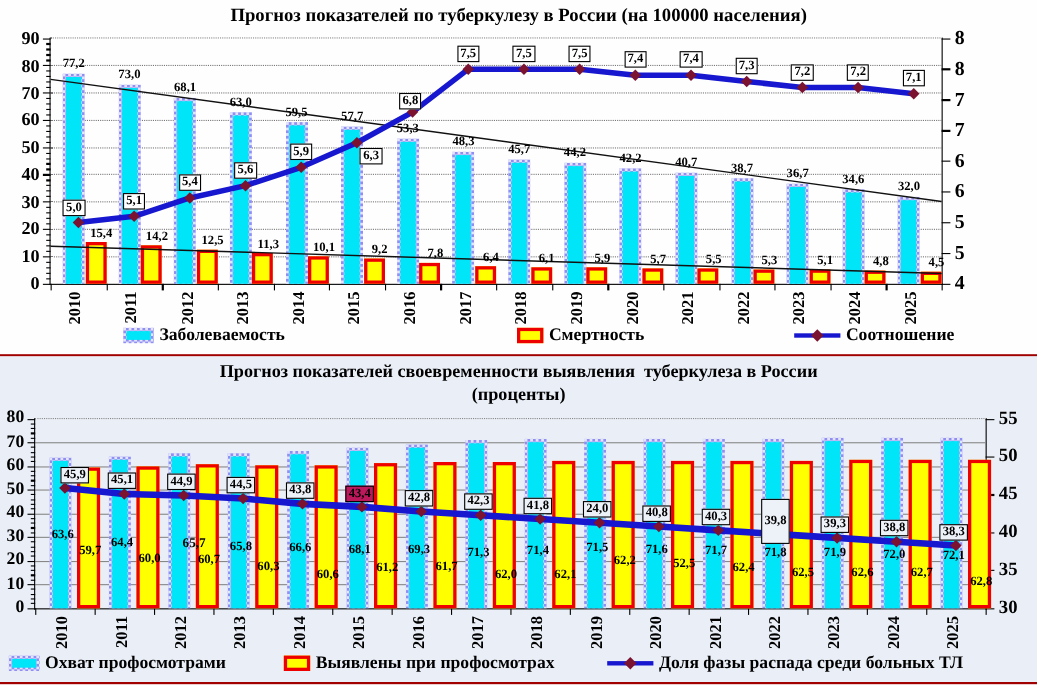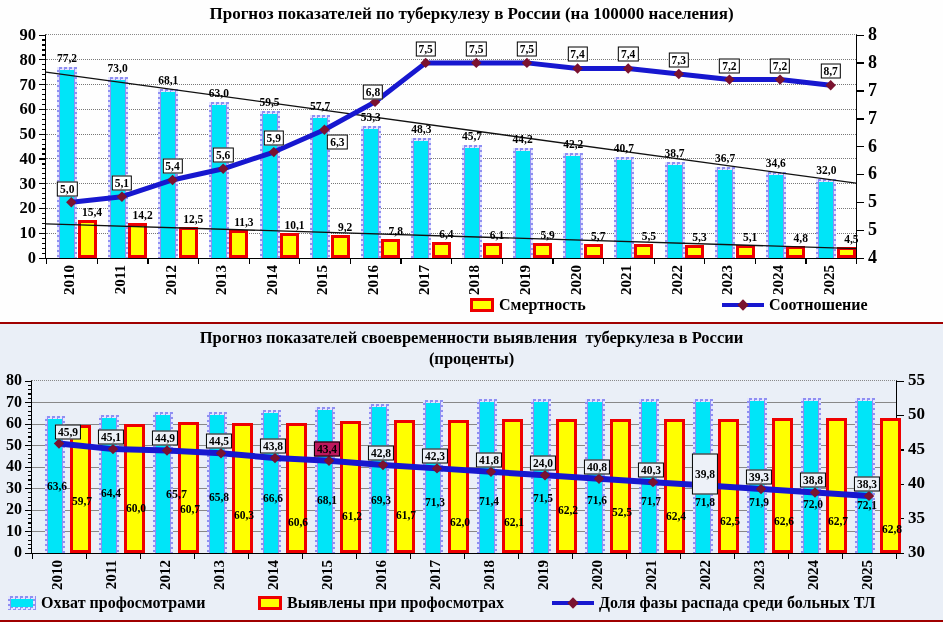--- a/index.html
+++ b/index.html
@@ -252,38 +252,44 @@
         <div style="left: 291.425px; top: 106.775px; transform: translate(-50%, -50%); font-weight: bold; font-size: 11.5px; border: 1px solid rgb(0, 0, 0); background: rgb(255, 255, 255); padding: 0px 2px; line-height: 13px; white-space: nowrap; z-index: 4; position: absolute;">6,3</div>
         <div style="left: 327.05px; top: 56.9px; transform: translate(-50%, -50%); font-weight: bold; font-size: 11.5px; border: 1px solid rgb(0, 0, 0); background: rgb(255, 255, 255); padding: 0px 2px; line-height: 13px; white-space: nowrap; z-index: 4; position: absolute;">6,8</div>
         <div style="left: 379.675px; top: 13.875px; transform: translate(-50%, -50%); font-weight: bold; font-size: 11.5px; border: 1px solid rgb(0, 0, 0); background: rgb(255, 255, 255); padding: 0px 2px; line-height: 13px; white-space: nowrap; z-index: 4; position: absolute;">7,5</div>
         <div style="left: 430.3px; top: 13.875px; transform: translate(-50%, -50%); font-weight: bold; font-size: 11.5px; border: 1px solid rgb(0, 0, 0); background: rgb(255, 255, 255); padding: 0px 2px; line-height: 13px; white-space: nowrap; z-index: 4; position: absolute;">7,5</div>
         <div style="left: 480.925px; top: 13.875px; transform: translate(-50%, -50%); font-weight: bold; font-size: 11.5px; border: 1px solid rgb(0, 0, 0); background: rgb(255, 255, 255); padding: 0px 2px; line-height: 13px; white-space: nowrap; z-index: 4; position: absolute;">7,5</div>
         <div style="left: 531.55px; top: 19.45px; transform: translate(-50%, -50%); font-weight: bold; font-size: 11.5px; border: 1px solid rgb(0, 0, 0); background: rgb(255, 255, 255); padding: 0px 2px; line-height: 13px; white-space: nowrap; z-index: 4; position: absolute;">7,4</div>
         <div style="left: 582.175px; top: 19.45px; transform: translate(-50%, -50%); font-weight: bold; font-size: 11.5px; border: 1px solid rgb(0, 0, 0); background: rgb(255, 255, 255); padding: 0px 2px; line-height: 13px; white-space: nowrap; z-index: 4; position: absolute;">7,4</div>
         <div style="left: 632.8px; top: 25.025px; transform: translate(-50%, -50%); font-weight: bold; font-size: 11.5px; border: 1px solid rgb(0, 0, 0); background: rgb(255, 255, 255); padding: 0px 2px; line-height: 13px; white-space: nowrap; z-index: 4; position: absolute;">7,3</div>
         <div style="left: 683.425px; top: 30.6px; transform: translate(-50%, -50%); font-weight: bold; font-size: 11.5px; border: 1px solid rgb(0, 0, 0); background: rgb(255, 255, 255); padding: 0px 2px; line-height: 13px; white-space: nowrap; z-index: 4; position: absolute;">7,2</div>
         <div style="left: 734.05px; top: 30.6px; transform: translate(-50%, -50%); font-weight: bold; font-size: 11.5px; border: 1px solid rgb(0, 0, 0); background: rgb(255, 255, 255); padding: 0px 2px; line-height: 13px; white-space: nowrap; z-index: 4; position: absolute;">7,2</div>
-        <div style="left: 784.675px; top: 36.175px; transform: translate(-50%, -50%); font-weight: bold; font-size: 11.5px; border: 1px solid rgb(0, 0, 0); background: rgb(255, 255, 255); padding: 0px 2px; line-height: 13px; white-space: nowrap; z-index: 4; position: absolute;">8,7</div>
+        <div style="left: 784.675px; top: 36.175px; transform: translate(-50%, -50%); font-weight: bold; font-size: 11.5px; border: 1px solid rgb(0, 0, 0); background: rgb(255, 255, 255); padding: 0px 2px; line-height: 13px; white-space: nowrap; z-index: 4; position: absolute;">7,1</div>
         <div style="left: 15.3px; top: 230px; writing-mode: vertical-rl; transform: rotate(180deg); font-weight: bold; font-size: 15px; position: absolute;">2010</div>
         <div style="left: 65.925px; top: 230px; writing-mode: vertical-rl; transform: rotate(180deg); font-weight: bold; font-size: 15px; position: absolute;">2011</div>
         <div style="left: 116.55px; top: 230px; writing-mode: vertical-rl; transform: rotate(180deg); font-weight: bold; font-size: 15px; position: absolute;">2012</div>
         <div style="left: 167.175px; top: 230px; writing-mode: vertical-rl; transform: rotate(180deg); font-weight: bold; font-size: 15px; position: absolute;">2013</div>
         <div style="left: 217.8px; top: 230px; writing-mode: vertical-rl; transform: rotate(180deg); font-weight: bold; font-size: 15px; position: absolute;">2014</div>
         <div style="left: 268.425px; top: 230px; writing-mode: vertical-rl; transform: rotate(180deg); font-weight: bold; font-size: 15px; position: absolute;">2015</div>
         <div style="left: 319.05px; top: 230px; writing-mode: vertical-rl; transform: rotate(180deg); font-weight: bold; font-size: 15px; position: absolute;">2016</div>
         <div style="left: 369.675px; top: 230px; writing-mode: vertical-rl; transform: rotate(180deg); font-weight: bold; font-size: 15px; position: absolute;">2017</div>
         <div style="left: 420.3px; top: 230px; writing-mode: vertical-rl; transform: rotate(180deg); font-weight: bold; font-size: 15px; position: absolute;">2018</div>
         <div style="left: 470.925px; top: 230px; writing-mode: vertical-rl; transform: rotate(180deg); font-weight: bold; font-size: 15px; position: absolute;">2019</div>
         <div style="left: 521.55px; top: 230px; writing-mode: vertical-rl; transform: rotate(180deg); font-weight: bold; font-size: 15px; position: absolute;">2020</div>
         <div style="left: 572.175px; top: 230px; writing-mode: vertical-rl; transform: rotate(180deg); font-weight: bold; font-size: 15px; position: absolute;">2021</div>
         <div style="left: 622.8px; top: 230px; writing-mode: vertical-rl; transform: rotate(180deg); font-weight: bold; font-size: 15px; position: absolute;">2022</div>
         <div style="left: 673.425px; top: 230px; writing-mode: vertical-rl; transform: rotate(180deg); font-weight: bold; font-size: 15px; position: absolute;">2023</div>
         <div style="left: 724.05px; top: 230px; writing-mode: vertical-rl; transform: rotate(180deg); font-weight: bold; font-size: 15px; position: absolute;">2024</div>
         <div style="left: 774.675px; top: 230px; writing-mode: vertical-rl; transform: rotate(180deg); font-weight: bold; font-size: 15px; position: absolute;">2025</div>
       </div>
+    <div class="legend-item" style="left:112px;top:296px;">
+      <span class="sw-checker checker">
+          <span class="sw-checker-in" id="sw1in" style="background: rgb(0, 229, 248);"></span>
+        </span>
+      <span>Заболеваемость</span>
+    </div>
     <div class="legend-item" style="left:470px;top:296px;">
       <span class="sw-yellow" id="sw2" style="background: rgb(255, 255, 0); border: 3px solid rgb(238, 0, 0);"></span>
       <span>Смертность</span>
     </div>
     <div class="legend-item" style="left:722px;top:296px;">
       <span class="sw-line">
           <span class="sw-line-bar" id="sw3bar" style="background: rgb(23, 23, 207);"></span>
           <span class="sw-diamond" id="sw3d" style="background: rgb(122, 18, 48);"></span>
         </span>
       <span>Соотношение</span>

